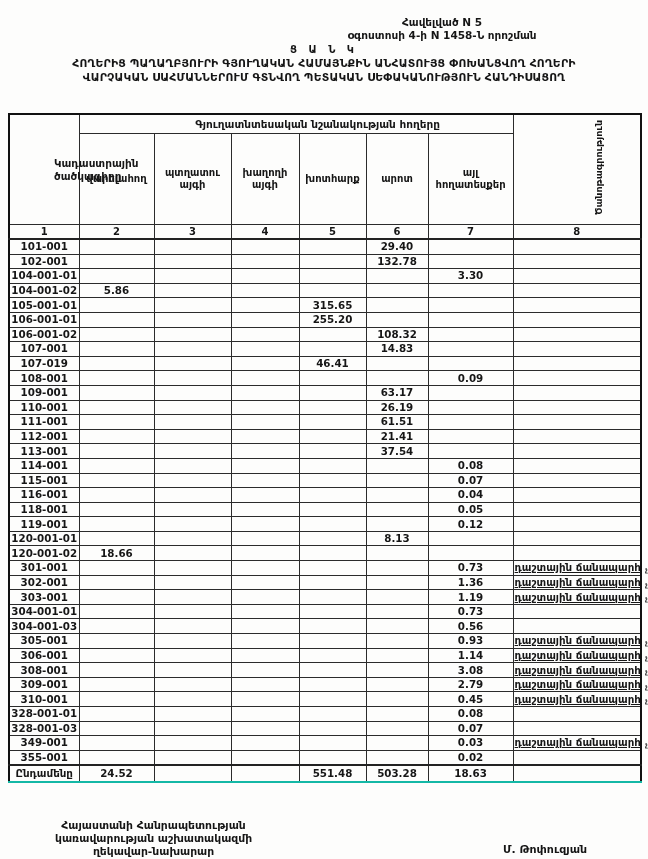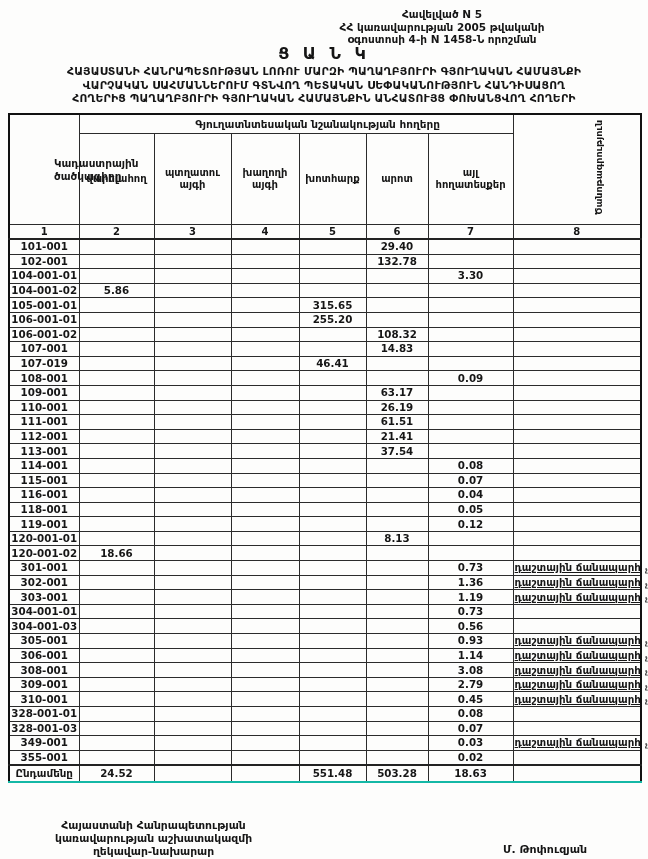--- a/index.html
+++ b/index.html
@@ -2,25 +2,25 @@
 <html><head>
 <meta charset="utf-8">
 <style>
   html,body { margin:0; padding:0; background:#777; }
   .page {
     position:relative; width:648px; height:859px; margin:0 auto;
     background:#fdfdfc; color:#151515; overflow:hidden;
     font-family:"DejaVu Sans", sans-serif; font-weight:bold;
   }
   
-  .annex { position:absolute; top:8px; right:6px; width:400px; text-align:center;
+  .annex { position:absolute; top:16px; right:6px; width:400px; text-align:center;
            font-size:10.5px; line-height:12.5px; }
   
   .title-block { position:absolute; top:44px; left:0; width:100%; text-align:center; }
-  .title-caption { font-size:16px; letter-spacing:4px; margin-bottom:2px; }
+  .title-caption { font-size:10px; letter-spacing:4px; margin-bottom:2px; }
   .title-line { font-size:10.8px; line-height:13.5px; letter-spacing:0.2px; }
   
   table.main { position:absolute; left:8px; top:113px; width:632px;
                border-collapse:collapse; table-layout:fixed; }
   table.main th, table.main td {
     border:1px solid #2b2b2b; padding:0 1px; text-align:center;
     font-size:10.3px; line-height:13px; overflow:visible;
     font-weight:bold; color:#161616;
   }
   table.main { border:2px solid #111; }
@@ -40,29 +40,27 @@
                   font-size:10.8px; line-height:12.8px; }
   .signature { position:absolute; left:503px; top:843px; font-size:11px; }
 </style>
 </head>
 <body>
 
 <div class="page">
 
   <div class="annex">
     <div>Հավելված N 5</div>
-    <div>ՀՀ կառավարության 2005 թվականի</div>
     <div>օգոստոսի 4-ի N 1458-Ն որոշման</div>
   </div>
 
   <div class="title-block">
     <div class="title-caption">Ց Ա Ն Կ</div>
-    <div class="title-line">ՀԱՅԱՍՏԱՆԻ ՀԱՆՐԱՊԵՏՈՒԹՅԱՆ ԼՈՌՈՒ ՄԱՐԶԻ ՊԱՂԱՂԲՅՈՒՐԻ ԳՅՈՒՂԱԿԱՆ ՀԱՄԱՅՆՔԻ</div>
+    <div class="title-line">ՀՈՂԵՐԻՑ ՊԱՂԱՂԲՅՈՒՐԻ ԳՅՈՒՂԱԿԱՆ ՀԱՄԱՅՆՔԻՆ ԱՆՀԱՏՈՒՅՑ ՓՈԽԱՆՑՎՈՂ ՀՈՂԵՐԻ</div>
     <div class="title-line">ՎԱՐՉԱԿԱՆ ՍԱՀՄԱՆՆԵՐՈՒՄ ԳՏՆՎՈՂ ՊԵՏԱԿԱՆ ՍԵՓԱԿԱՆՈՒԹՅՈՒՆ ՀԱՆԴԻՍԱՑՈՂ</div>
-    <div class="title-line">ՀՈՂԵՐԻՑ ՊԱՂԱՂԲՅՈՒՐԻ ԳՅՈՒՂԱԿԱՆ ՀԱՄԱՅՆՔԻՆ ԱՆՀԱՏՈՒՅՑ ՓՈԽԱՆՑՎՈՂ ՀՈՂԵՐԻ</div>
   </div>
 
   <table class="main">
     <colgroup>
       <col style="width:70px">
         <col style="width:75px">
         <col style="width:77px">
       <col style="width:68px">
         <col style="width:67px">
         <col style="width:62px">

